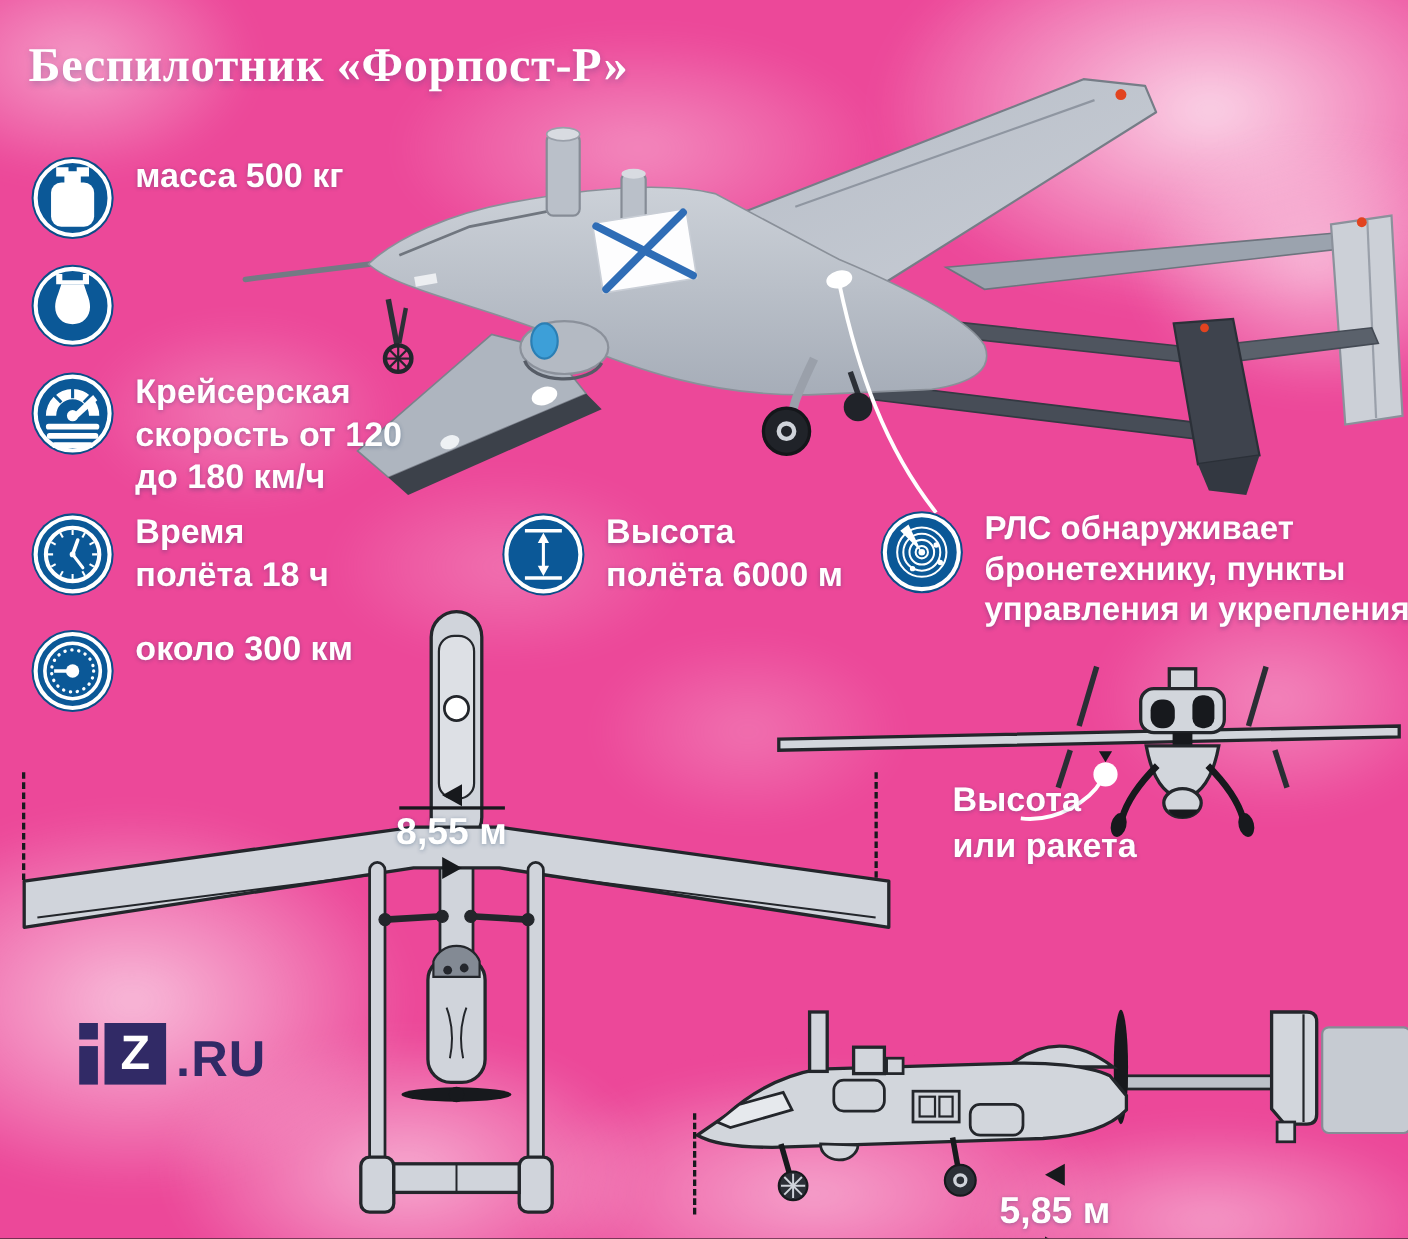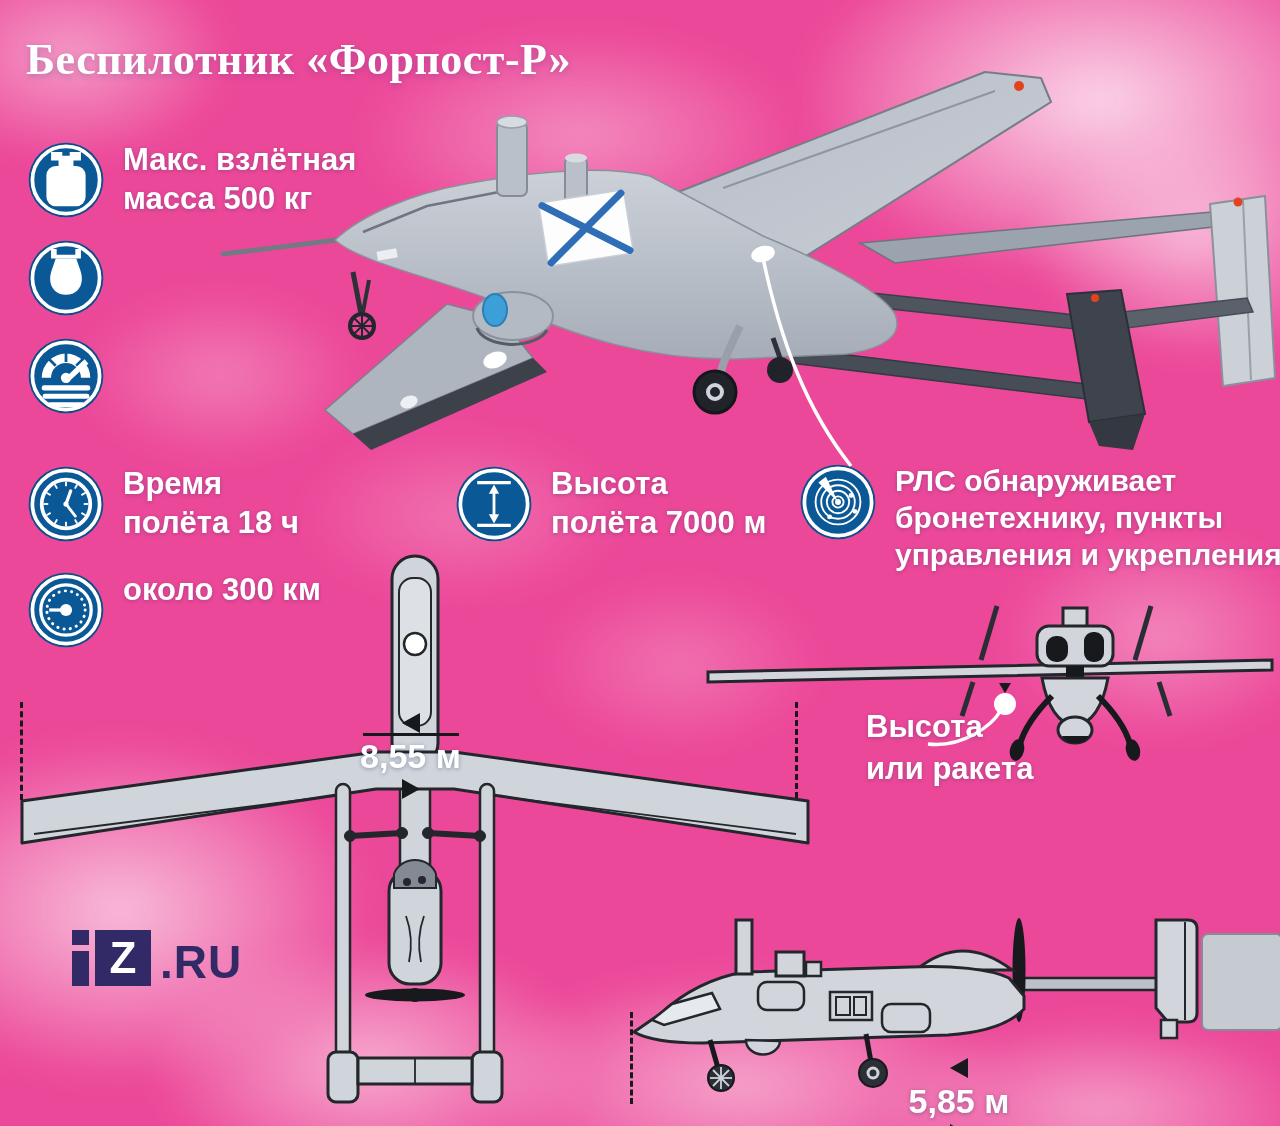--- a/index.html
+++ b/index.html
@@ -131,21 +131,20 @@
 
   <div class="spec-row" style="left:24px;top:138px">
     <svg class="spec-icon" viewBox="-45 -45 90 90">
       <circle r="40" fill="#0a4e88"></circle>
         <circle r="36" fill="#0B5897" stroke="#fff" stroke-width="4"></circle>
       <path fill="#fff" d="M-16,-30 h12 v4 h8 v-4 h12 v9 h-32 z"></path>
       <rect x="-8" y="-22" width="16" height="8" fill="#fff"></rect>
       <rect x="-21" y="-15" width="42" height="43" rx="10" fill="#fff"></rect>
     </svg>
     <div class="spec-text">
-      <div>Макс. взлётная</div>
       <div>масса 500 кг</div>
     </div>
   </div>
 
   <div class="spec-row" style="left:24px;top:236px">
     <svg class="spec-icon" viewBox="-45 -45 90 90">
       <circle r="40" fill="#0a4e88"></circle>
         <circle r="36" fill="#0B5897" stroke="#fff" stroke-width="4"></circle>
       <path fill="#fff" d="M-10,-31 h-6 v10 h32 v-10 h-6 v6 h-20 z"></path>
       <path fill="#fff" d="M-11,-21 h22 l3,9 c2,5 3,9 3,13 c0,10 -7,17 -17,17 s-17,-7 -17,-17 c0,-4 1,-8 3,-13 z"></path>
@@ -159,20 +158,25 @@
       <path fill="#fff" d="M-26,2 A26,26 0 0 1 26,2 L16,2 A16,16 0 0 0 -16,2 Z"></path>
       <line x1="-18" y1="-18" x2="-11" y2="-11" stroke="#0B5897" stroke-width="3"></line>
       <line x1="0" y1="-27" x2="0" y2="-15" stroke="#0B5897" stroke-width="3"></line>
       <line x1="18" y1="-18" x2="11" y2="-11" stroke="#0B5897" stroke-width="3"></line>
       <path fill="#fff" d="M-3,4 L20,-18 L24,-13 L2,7 Z"></path>
       <circle cx="0" cy="2" r="5.5" fill="#fff"></circle>
       <rect x="-26" y="10" width="52" height="5.5" rx="2.5" fill="#fff"></rect>
       <rect x="-25" y="19" width="50" height="5.5" rx="2.5" fill="#fff"></rect>
       <rect x="-20" y="28" width="40" height="5.5" rx="2.5" fill="#fff"></rect>
     </svg>
+    <div class="spec-text">
+      <div>Крейсерская</div>
+      <div>скорость от 120</div>
+      <div>до 180 км/ч</div>
+    </div>
   </div>
 
   <div class="spec-row" style="left:24px;top:462px">
     <svg class="spec-icon" viewBox="-45 -45 90 90">
       <circle r="40" fill="#0a4e88"></circle>
         <circle r="36" fill="#0B5897" stroke="#fff" stroke-width="4"></circle>
       <circle r="26" fill="none" stroke="#fff" stroke-width="4"></circle>
       <g stroke="#fff" stroke-width="2">
         <line x1="0" y1="-24" x2="0" y2="-19"></line>
           <line x1="12" y1="-20.8" x2="9.5" y2="-16.5"></line>
@@ -216,21 +220,21 @@
       <circle r="40" fill="#0a4e88"></circle>
         <circle r="36" fill="#0B5897" stroke="#fff" stroke-width="4"></circle>
       <line x1="-18" y1="-23" x2="18" y2="-23" stroke="#fff" stroke-width="3.5"></line>
       <line x1="-18" y1="23" x2="18" y2="23" stroke="#fff" stroke-width="3.5"></line>
       <line x1="0" y1="-16" x2="0" y2="16" stroke="#fff" stroke-width="3"></line>
       <polygon points="0,-21 -5.5,-11 5.5,-11" fill="#fff"></polygon>
       <polygon points="0,21 -5.5,11 5.5,11" fill="#fff"></polygon>
     </svg>
     <div class="spec-text">
       <div>Высота</div>
-      <div>полёта 7000 м</div>
+      <div>полёта 6000 м</div>
     </div>
   </div>
 
   <div class="spec-row" style="left:796px;top:460px">
     <svg class="spec-icon" viewBox="-45 -45 90 90">
       <circle r="40" fill="#0a4e88"></circle>
         <circle r="36" fill="#0B5897" stroke="#fff" stroke-width="4"></circle>
       <circle r="24" fill="none" stroke="#fff" stroke-width="2"></circle>
       <circle r="18" fill="none" stroke="#fff" stroke-width="2"></circle>
       <circle r="12" fill="none" stroke="#fff" stroke-width="2"></circle>

